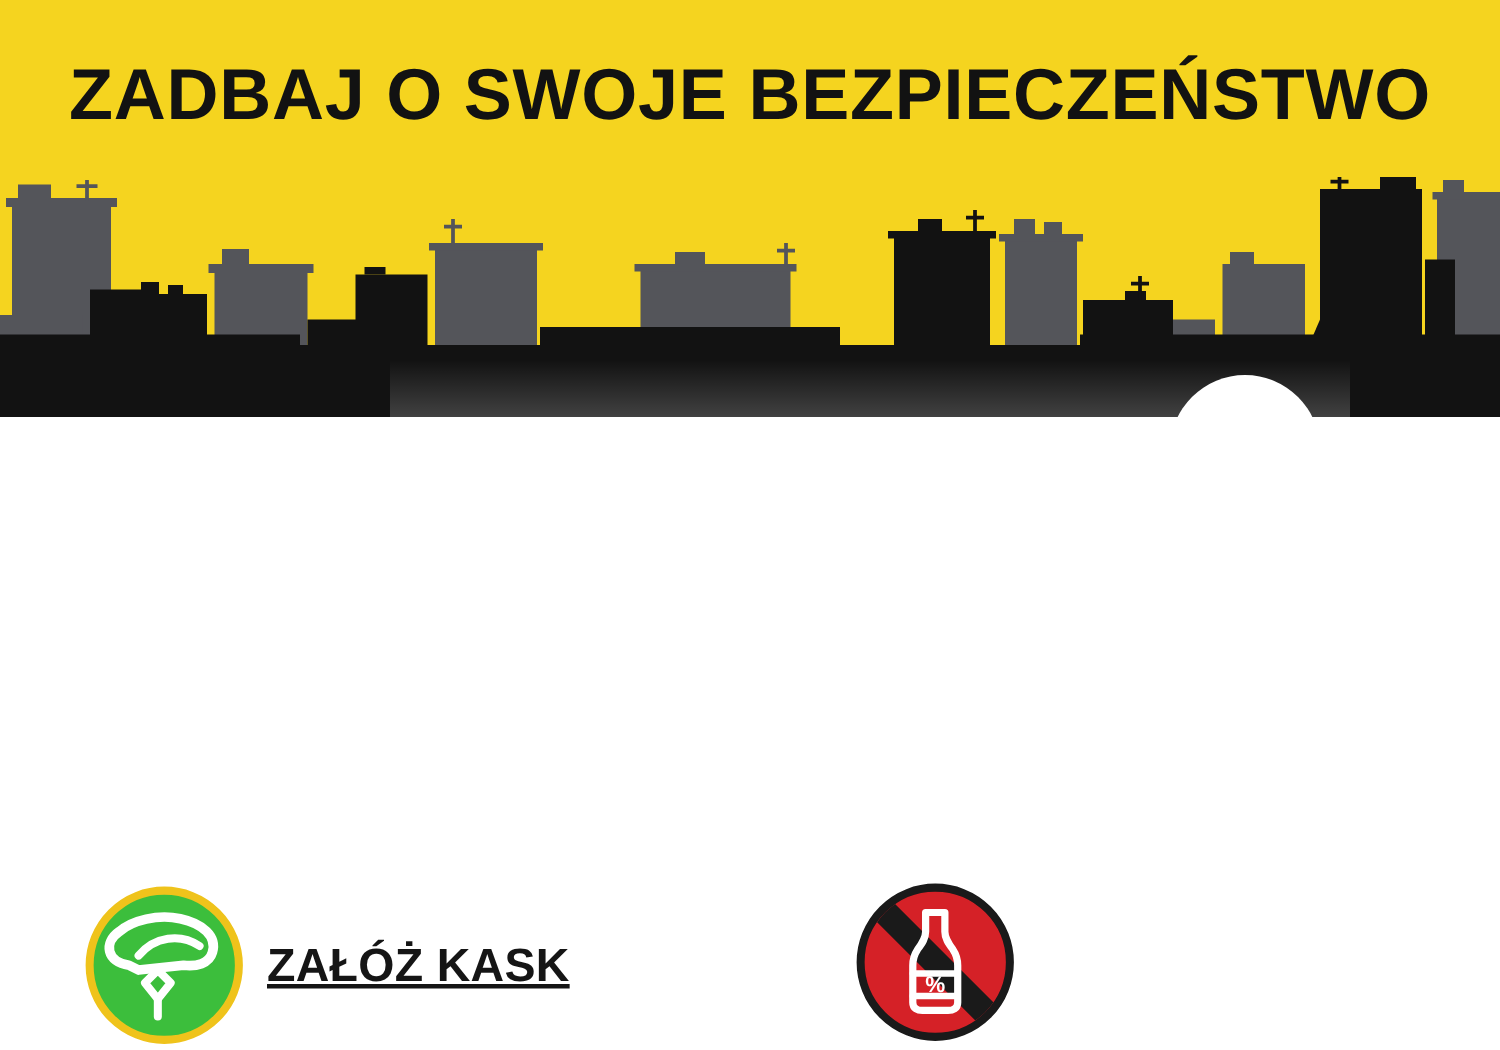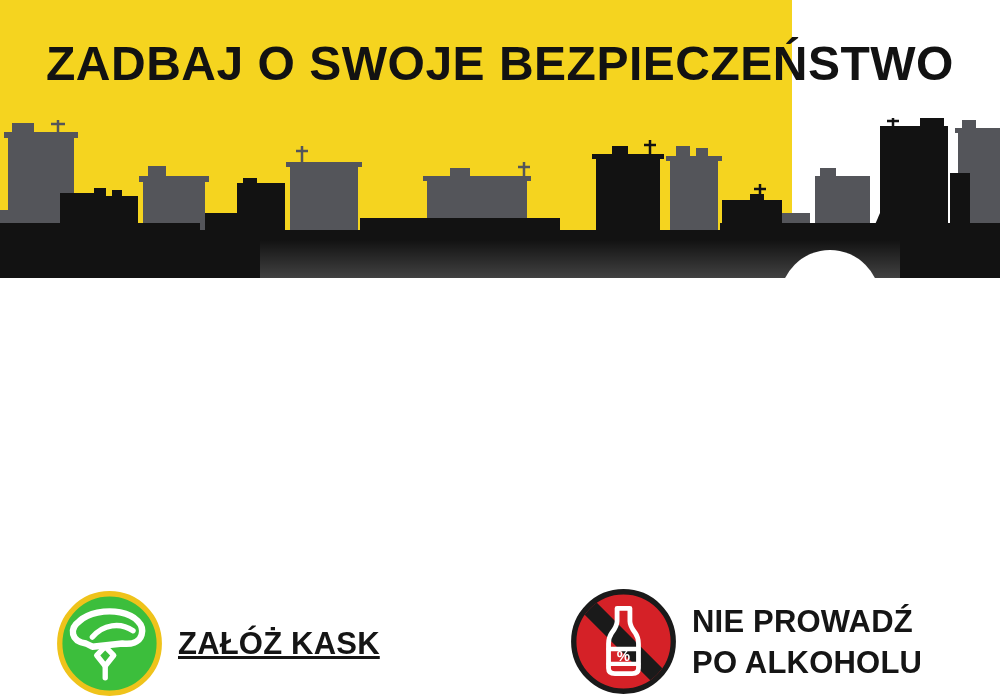--- a/index.html
+++ b/index.html
@@ -3,21 +3,21 @@
 <meta charset="utf-8">
 <style>
   html,body{margin:0;padding:0;}
   body{
     width:1000px;height:700px;position:relative;overflow:hidden;
     background:#ffffff;
     font-family:"Liberation Sans","DejaVu Sans",sans-serif;
     color:#151515;
   }
   .top-banner{
-    position:absolute;top:0;left:0;width:792px;height:278px;
+    position:absolute;top:0;left:0;width:1000px;height:278px;
     background:#F5D41F;
   }
   .headline{
     position:absolute;top:36px;left:0;width:1000px;
     text-align:center;font-size:48px;font-weight:bold;
     letter-spacing:.5px;color:#121212;white-space:nowrap;
   }
   .skyline{position:absolute;left:0;bottom:0;width:1000px;height:160px;display:block;}
   .content{position:absolute;top:278px;left:0;width:1000px;height:422px;background:#fff;}
   .item{position:absolute;display:flex;align-items:center;gap:15px;}
@@ -143,19 +143,15 @@
           </defs>
         <circle cx="50" cy="50" r="46.5" fill="#D52127" stroke="#1A1A1A" stroke-width="5"></circle>
         <line x1="14" y1="14" x2="86" y2="86" stroke="#1A1A1A" stroke-width="16" clip-path="url(#clipA)"></line>
         <g stroke="#ffffff" fill="none" stroke-linecap="round" stroke-linejoin="round">
           <path d="M44,19 L56,19 L56,31 C56,35 58,38 61,42 C63,45 64,48 64,52 L64,75 C64,79 61,80 58,80 L42,80 C39,80 36,79 36,75 L36,52 C36,48 37,45 39,42 C42,38 44,35 44,31 Z" stroke-width="4.5"></path>
           <path d="M36,57 L64,57 M36,71 L64,71" stroke-width="4"></path>
         </g>
         <text x="50" y="68.5" text-anchor="middle" fill="#ffffff" font-family="Liberation Sans, DejaVu Sans, sans-serif" font-size="14" font-weight="bold">%</text>
       </svg>
     </div>
-    <div class="labels">
-      <span class="line">NIE PROWADŹ</span>
-      <span class="line">PO ALKOHOLU</span>
-    </div>
   </div>
 
 </div>
 
 </body></html>

